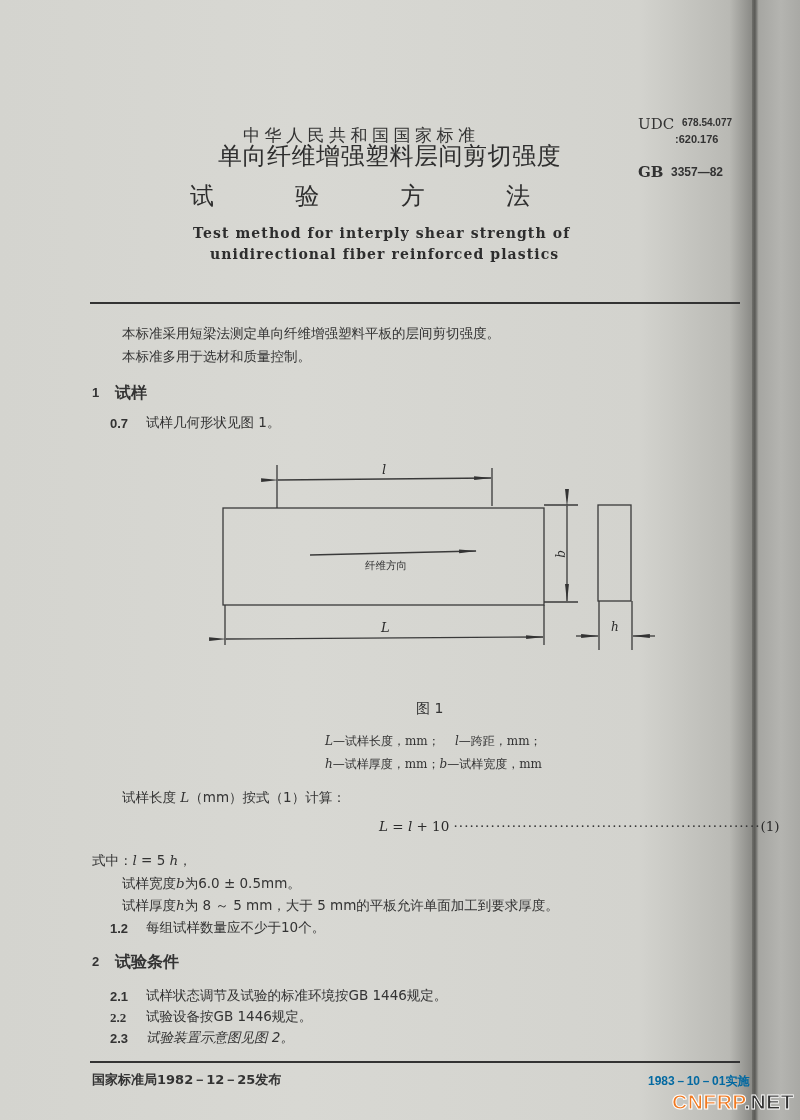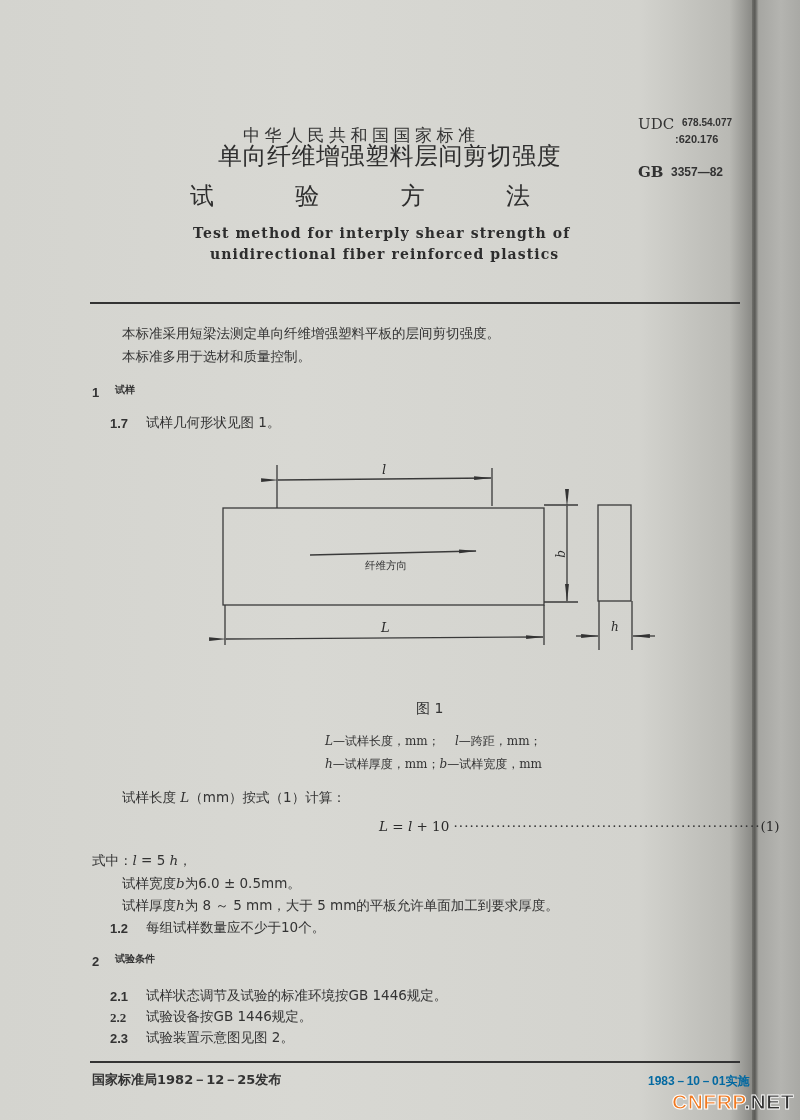--- a/index.html
+++ b/index.html
@@ -23,21 +23,21 @@
   .en2 { left:210px; top:246px; font-size:14px; font-weight:bold; letter-spacing:1.1px; color:#2d2d2d; }
   .udc-label { left:638px; top:115px; font-size:15px; font-weight:normal; color:#333; }
   .udc-v1 { left:682px; top:117px; font-family:"Liberation Sans",sans-serif; font-size:10px; color:#333; font-weight:bold;}
   .udc-v2 { left:675px; top:133px; font-family:"Liberation Sans",sans-serif; font-size:11px; color:#333; font-weight:bold;}
   .gb-label { left:638px; top:163px; font-size:15px; font-weight:bold; color:#333; }
   .gb-v { left:671px; top:165px; font-family:"Liberation Sans",sans-serif; font-size:12px; font-weight:bold; color:#333; }
   .rule-top { left:90px; top:302px; width:650px; height:2px; background:#333; }
   .rule-bot { left:90px; top:1061px; width:650px; height:2px; background:#333; }
   .body-text { font-family:"DejaVu Sans",sans-serif; font-size:13.5px; color:#333; }
   .num { font-family:"Liberation Sans",sans-serif; font-weight:bold; font-size:13px; color:#333; }
-  .sec { font-family:"DejaVu Sans",sans-serif; font-weight:bold; font-size:10px; color:#333; }
+  .sec { font-family:"DejaVu Sans",sans-serif; font-weight:bold; font-size:16px; color:#333; }
   .cap { font-family:"DejaVu Serif",serif; font-size:12px; color:#333; }
   .it { font-style:italic; font-family:"DejaVu Serif",serif; }
   .diagram { position:absolute; left:0; top:0; }
   .footer-l { left:92px; top:1071px; font-family:"DejaVu Sans",sans-serif; font-weight:bold; font-size:13px; color:#333; }
   .footer-r { left:648px; top:1073px; font-family:"Liberation Sans",sans-serif; font-weight:bold; font-size:12px; color:#0369a1; }
   .wm { left:672px; top:1090px; font-family:"Liberation Sans",sans-serif; font-weight:bold; font-size:21px; letter-spacing:0.5px; }
   .wm .a { color:#f07a22; -webkit-text-stroke:1px #fff; }
   .wm .b { color:#333; -webkit-text-stroke:0.8px #fff; }
   .eqdots { letter-spacing:1px; color:#333; }
 </style>
@@ -64,21 +64,21 @@
 <div class="abs gb-label">GB</div>
 <div class="abs gb-v">3357—82</div>
 
 <div class="abs rule-top"></div>
 
 <div class="abs body-text" style="left:122px;top:325px;">本标准采用短梁法测定单向纤维增强塑料平板的层间剪切强度。</div>
 <div class="abs body-text" style="left:122px;top:348px;">本标准多用于选材和质量控制。</div>
 
 <div class="abs num" style="left:92px;top:385px;">1</div>
 <div class="abs sec" style="left:115px;top:383px;">试样</div>
-<div class="abs num" style="left:110px;top:416px;">1.7</div>
+<div class="abs num" style="left:110px;top:416px;">0.7</div>
 <div class="abs body-text" style="left:146px;top:414px;">试样几何形状见图 1。</div>
 
 <svg class="diagram" width="800" height="700">
   <defs>
     <marker id="ah" markerWidth="14" markerHeight="6" refX="13" refY="3" orient="auto">
       <path d="M0,1.5 L14,3 L0,4.5 Z" fill="#333"></path>
     </marker>
   </defs>
   <g stroke="#3a3a3a" stroke-width="1.3" fill="none">
 
@@ -139,21 +139,21 @@
 <div class="abs num" style="left:110px;top:921px;">1.2</div>
 <div class="abs body-text" style="left:146px;top:919px;">每组试样数量应不少于10个。</div>
 
 <div class="abs num" style="left:92px;top:954px;">2</div>
 <div class="abs sec" style="left:115px;top:952px;">试验条件</div>
 <div class="abs num" style="left:110px;top:989px;">2.1</div>
 <div class="abs body-text" style="left:146px;top:987px;">试样状态调节及试验的标准环境按GB  1446规定。</div>
 <div class="abs num" style="left:110px;top:1010px;font-family:Liberation Serif, serif;">2.2</div>
 <div class="abs body-text" style="left:146px;top:1008px;">试验设备按GB  1446规定。</div>
 <div class="abs num" style="left:110px;top:1031px;">2.3</div>
-<div class="abs body-text" style="left:146px;top:1029px;">试验装置示意图见图 2。</div>
+<div class="abs body-text" style="left:146px;top:1029px;font-style:italic;">试验装置示意图见图 2。</div>
 
 <div class="abs rule-bot"></div>
 <div class="abs footer-l">国家标准局1982－12－25发布</div>
 <div class="abs footer-r">1983－10－01实施</div>
 
 <div class="abs wm">
   <span class="a">CNFRP</span><span class="b">.NET</span>
 </div>
 
 </body></html>

